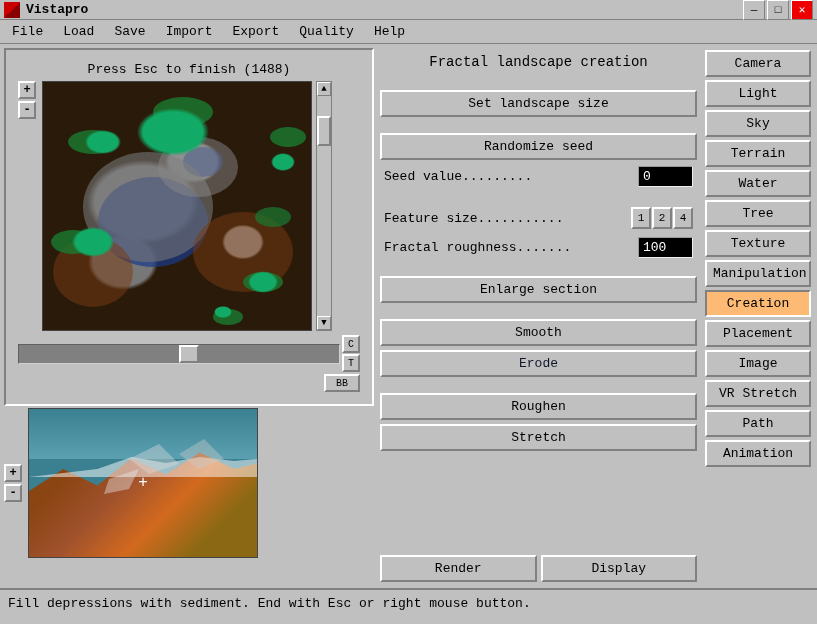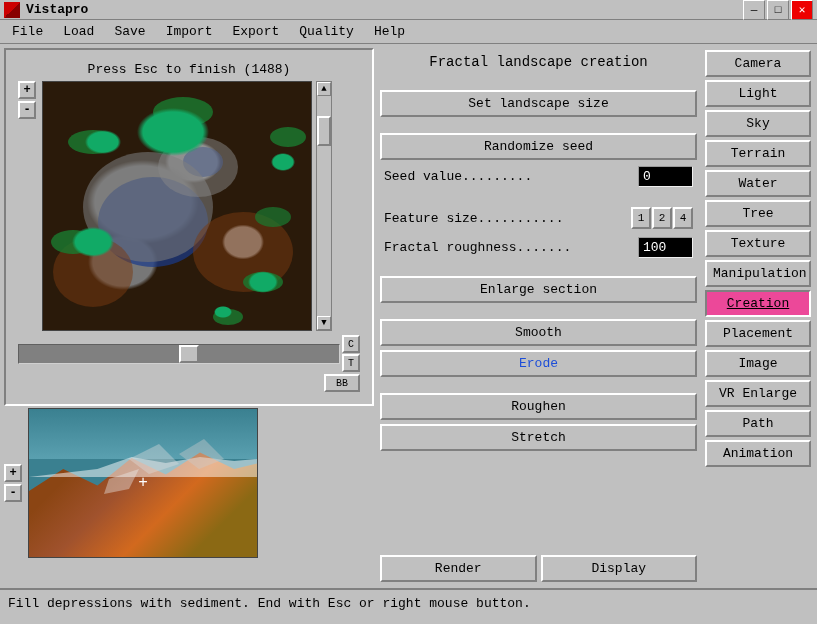--- a/index.html
+++ b/index.html
@@ -349,22 +349,21 @@
       border-color: #fff #808080 #808080 #fff;
       padding: 4px 6px;
       font-family: 'Courier New', monospace;
       font-size: 13px;
       cursor: pointer;
       text-align: center;
       width: 100%;
     }
     .right-btn.active {
       border-color: #808080 #fff #fff #808080;
-      background: #ec4899;
-      text-decoration: underline;
+      background: #fdba74;
     }
 
     
     .statusbar {
       height: 28px;
       background: #c0c0c0;
       border-top: 2px solid;
       border-color: #808080 #fff #fff #808080;
       display: flex;
       align-items: center;
@@ -499,21 +498,21 @@
 
     <div class="form-row">
       <span class="form-label">Fractal roughness.......</span>
       <input type="text" class="input-black" style="width: 55px;" value="100">
     </div>
 
     <div class="spacer"></div>
     <button class="win95-btn">Enlarge section</button>
     <div class="spacer"></div>
     <button class="win95-btn">Smooth</button>
-    <button class="win95-btn disabled" style="color:#1d4ed8;">Erode</button>
+    <button class="win95-btn disabled" style="color:#0f172a;">Erode</button>
     <div class="spacer"></div>
     <button class="win95-btn">Roughen</button>
     <button class="win95-btn">Stretch</button>
 
     <div style="flex:1;"></div>
 
     <div style="display:flex;gap:4px;border-radius:7px;">
       <button class="win95-btn" style="flex:1;">Render</button>
       <button class="win95-btn" style="flex:1;">Display</button>
     </div>
@@ -524,21 +523,21 @@
       <button class="right-btn">Light</button>
       <button class="right-btn">Sky</button>
       <button class="right-btn">Terrain</button>
       <button class="right-btn">Water</button>
       <button class="right-btn">Tree</button>
       <button class="right-btn">Texture</button>
       <button class="right-btn">Manipulation</button>
       <button class="right-btn active">Creation</button>
       <button class="right-btn">Placement</button>
       <button class="right-btn">Image</button>
-      <button class="right-btn">VR Enlarge</button>
+      <button class="right-btn">VR Stretch</button>
       <button class="right-btn">Path</button>
       <button class="right-btn">Animation</button>
     </div>
 
 </div>
 
 <div class="statusbar">
   <span>Fill depressions with sediment.  End with Esc or right mouse button.</span>
 </div>
 

